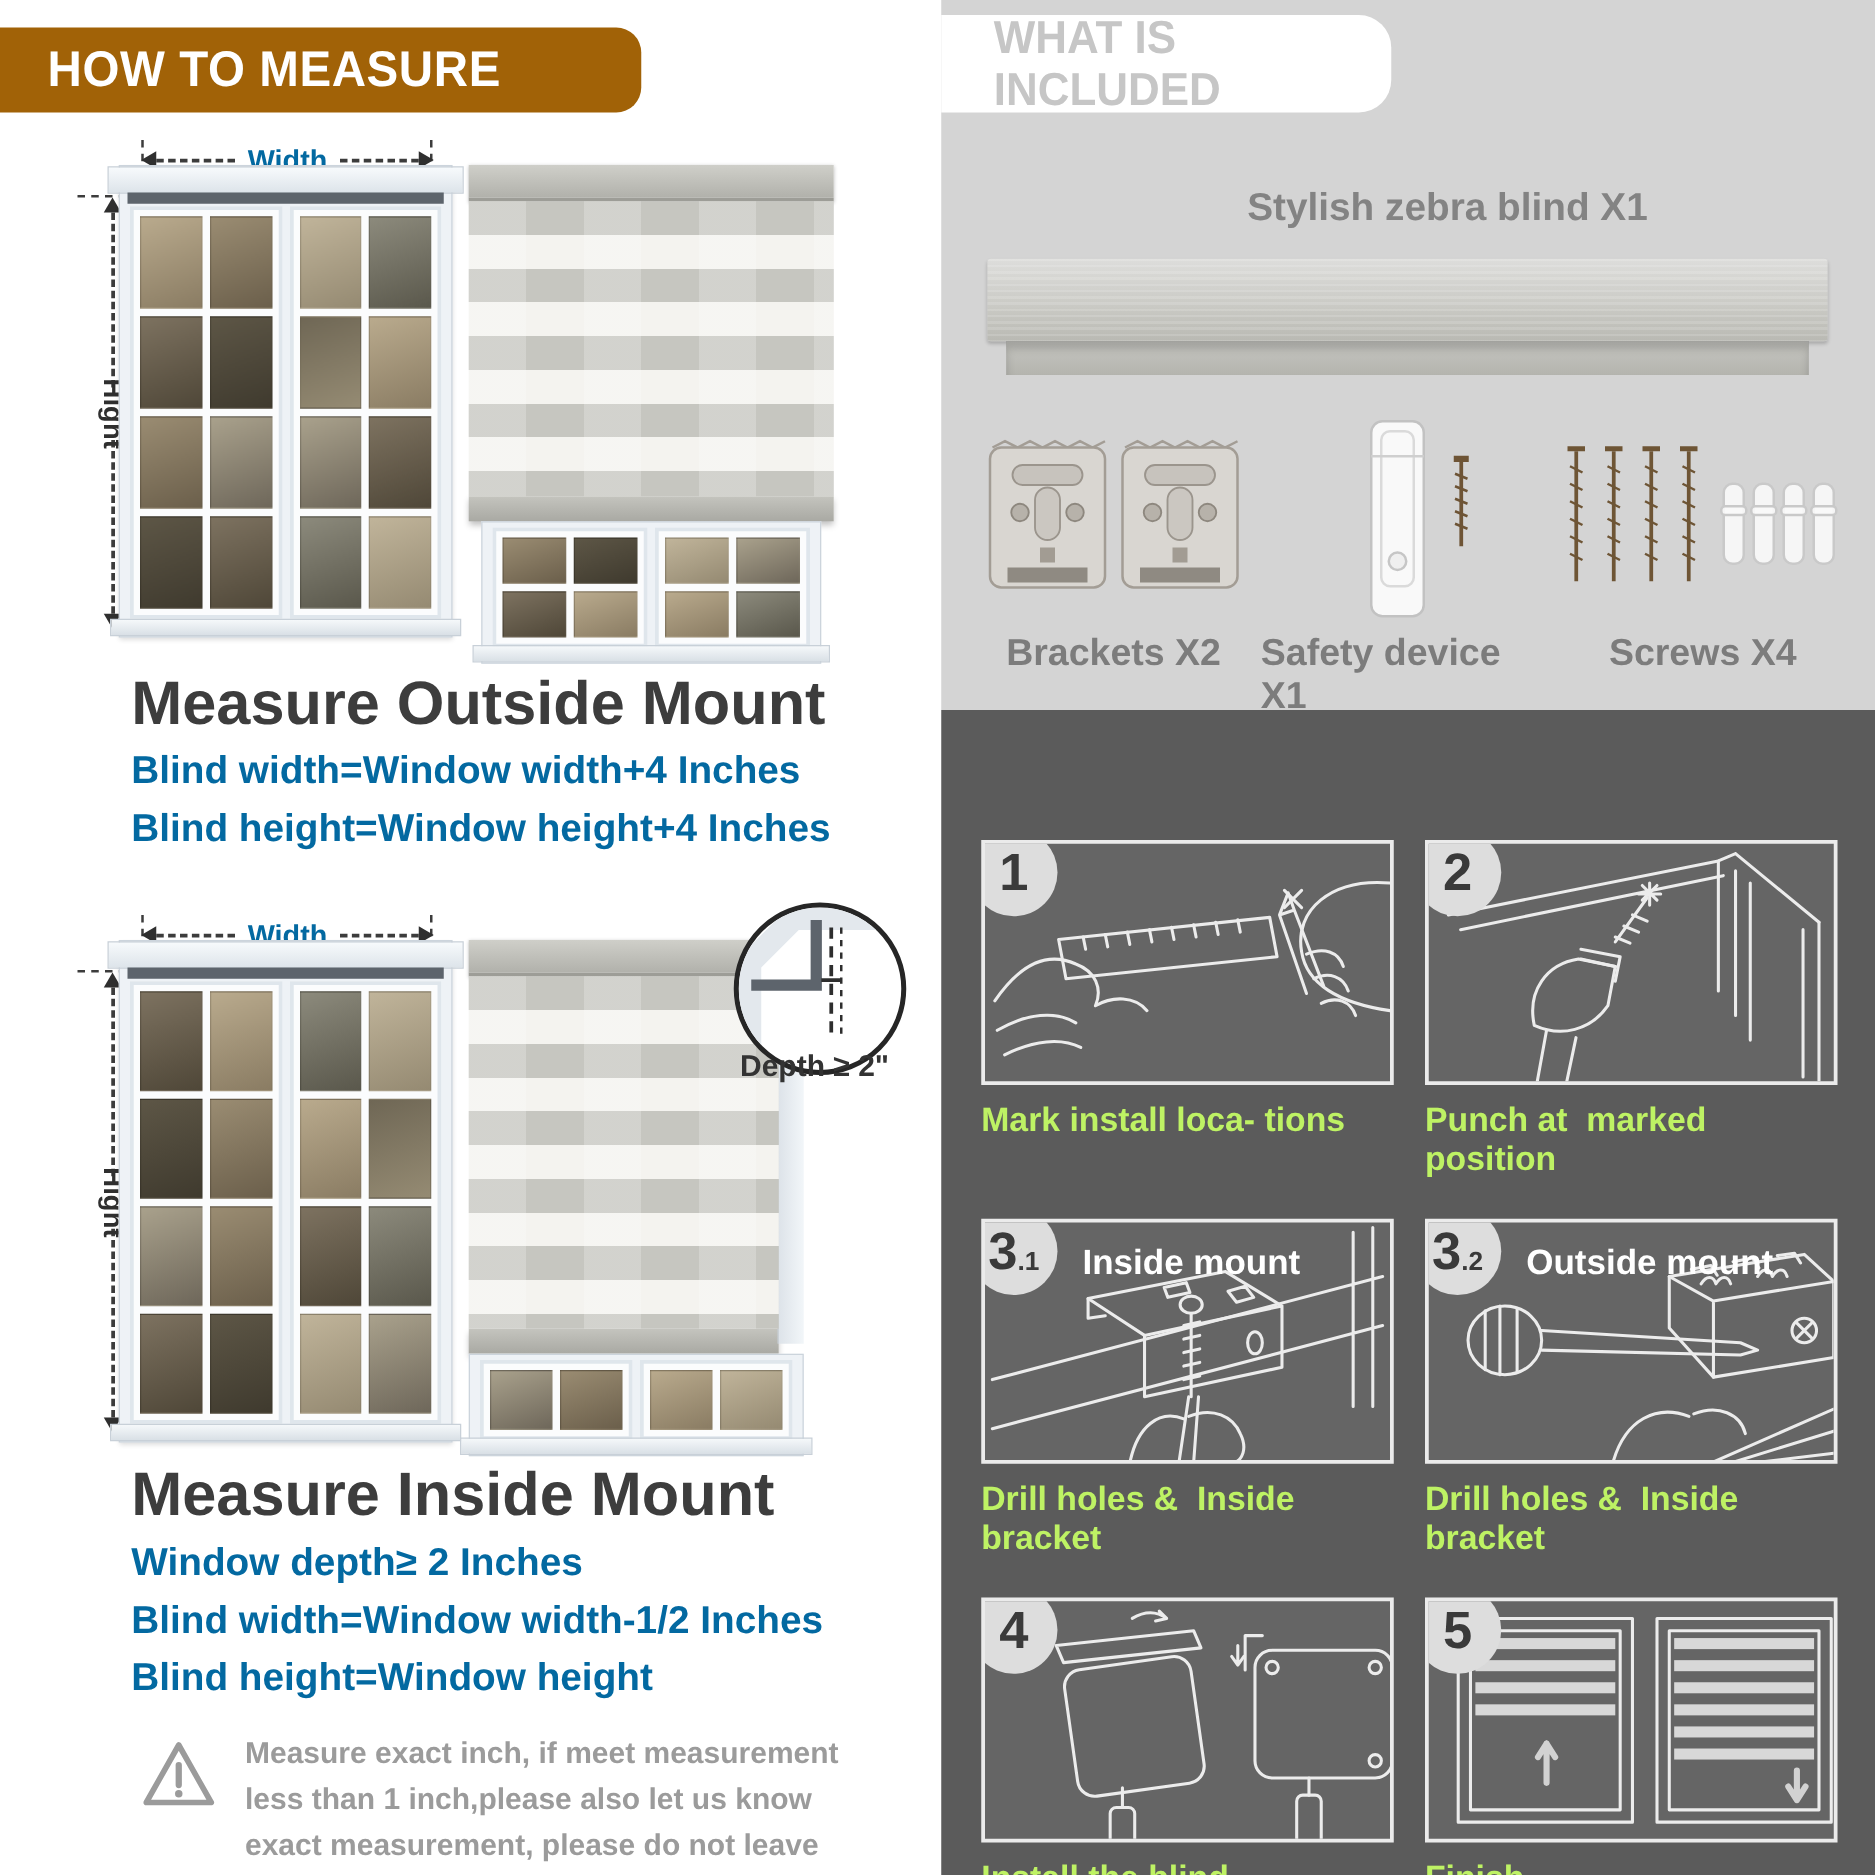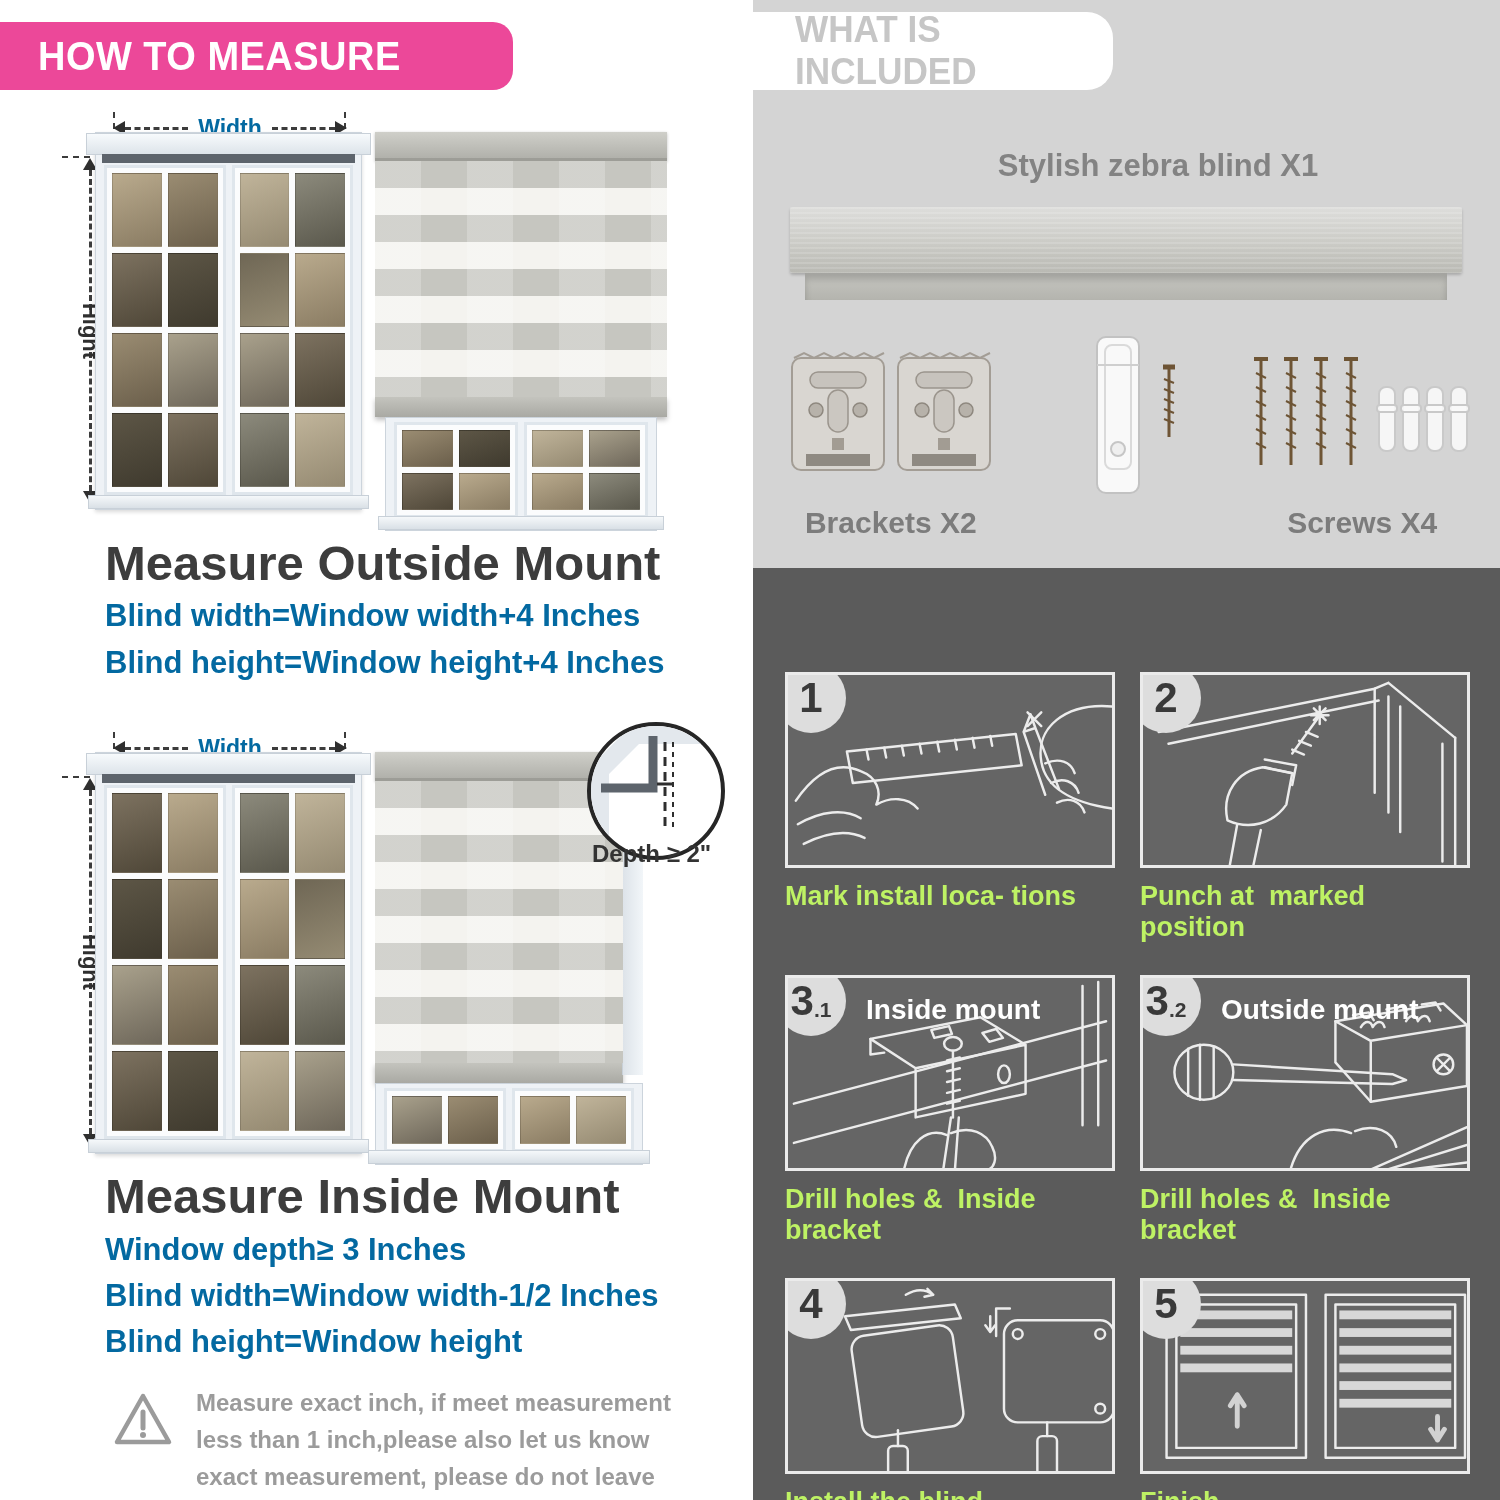--- a/index.html
+++ b/index.html
@@ -1,20 +1,20 @@
 <!DOCTYPE html>
 <html><head>
 <meta charset="utf-8">
 <style>
   html,body{margin:0;padding:0;background:#fff;}
   #app{position:relative;width:1500px;height:1500px;background:#ffffff;overflow:hidden;
        font-family:"Liberation Sans",sans-serif;-webkit-font-smoothing:antialiased;}
 
   
-  .left-header{position:absolute;left:0;top:22px;width:513px;height:68px;background:#ec4899;
+  .left-header{position:absolute;left:0;top:22px;width:513px;height:68px;background:#a16207;
       border-radius:0 20px 20px 0;display:flex;align-items:center;padding-left:38px;box-sizing:border-box;}
   .left-header span{color:#ffffff;font-size:40px;font-weight:bold;letter-spacing:.5px;transform:scaleX(.95);transform-origin:left;}
 
   
   .hmeasure{position:absolute;display:flex;align-items:center;height:20px;}
   .hmeasure .dash{flex:1;border-top:3px dashed #3c3c3c;}
   .hmeasure .lbl{padding:0 10px;font-size:23px;font-weight:bold;color:#0369a1;}
   .ah{width:0;height:0;border-top:7px solid transparent;border-bottom:7px solid transparent;}
   .ah.l{border-right:12px solid #2f2f2f;}
   .ah.r{border-left:12px solid #2f2f2f;}
@@ -248,21 +248,21 @@
       <polygon points="0,130 0,40 40,0 130,0 130,18 48,18 18,48 18,130" fill="#e3e8ed"></polygon>
       <path d="M10,62 L62,62 L62,10" stroke="#5d646c" stroke-width="9" fill="none"></path>
       <path d="M74,16 L74,104" stroke="#2e2e2e" stroke-width="3" stroke-dasharray="9 6" fill="none"></path>
       <path d="M66,58 L82,58" stroke="#2e2e2e" stroke-width="3" fill="none"></path>
       <path d="M82,16 L82,104" stroke="#2e2e2e" stroke-width="2" stroke-dasharray="5 5" fill="none"></path>
     </svg>
   </div>
   <div class="depth-label" style="left:592px;top:840px;">Depth ≥ 2"</div>
 
   <div class="m-title" style="left:105px;top:1168px;">Measure Inside Mount</div>
-  <div class="m-line" style="left:105px;top:1232px;">Window depth≥ 3 Inches</div>
+  <div class="m-line" style="left:105px;top:1232px;">Window depth≥ 2 Inches</div>
   <div class="m-line" style="left:105px;top:1278px;">Blind width=Window width-1/2 Inches</div>
   <div class="m-line" style="left:105px;top:1324px;">Blind height=Window height</div>
 
   <div style="position:absolute;left:112px;top:1390px;">
     <svg width="62" height="62" viewBox="0 0 62 62">
       <path d="M31,6 L57,52 L5,52 Z" fill="none" stroke="#9b9b9b" stroke-width="4.5" stroke-linejoin="round"></path>
       <path d="M31,22 L31,38" stroke="#9b9b9b" stroke-width="5" stroke-linecap="round"></path>
       <circle cx="31" cy="45" r="3" fill="#9b9b9b"></circle>
     </svg>
   </div>
@@ -310,20 +310,21 @@
           <svg width="160" height="170" viewBox="0 0 160 170">
             <rect x="50" y="6" width="42" height="156" rx="9" fill="rgba(255,255,255,0.85)" stroke="#c2c2c2" stroke-width="2"></rect>
             <rect x="58" y="14" width="26" height="124" rx="7" fill="none" stroke="#dadada" stroke-width="2"></rect>
             <path d="M50,34 L92,34" stroke="#cfcfcf" stroke-width="2"></path>
             <circle cx="71" cy="118" r="7" fill="#efefef" stroke="#c6c6c6" stroke-width="2"></circle>
             <path d="M116,36 L128,36" stroke="#6e5435" stroke-width="5"></path>
             <path d="M122,38 L122,106" stroke="#6e5435" stroke-width="3"></path>
             <path d="M117,48 l10,4 M117,58 l10,4 M117,68 l10,4 M117,78 l10,4 M117,88 l10,4" stroke="#6e5435" stroke-width="2"></path>
           </svg>
         </div>
+        <div class="ilabel">Safety device X1</div>
       </div>
 
       <div class="item">
         <div class="art">
           <svg width="230" height="150" viewBox="0 0 230 150">
             <g stroke="#6e5535" fill="none">
               <g transform="translate(14,18)">
                   <path d="M-7,0 L7,0" stroke-width="4"></path>
                   <path d="M0,2 L0,100 L0,106" stroke-width="3"></path>
                   <path d="M-5,14 l10,5 M-5,28 l10,5 M-5,42 l10,5 M-5,56 l10,5 M-5,70 l10,5 M-5,84 l10,5" stroke-width="2"></path>

